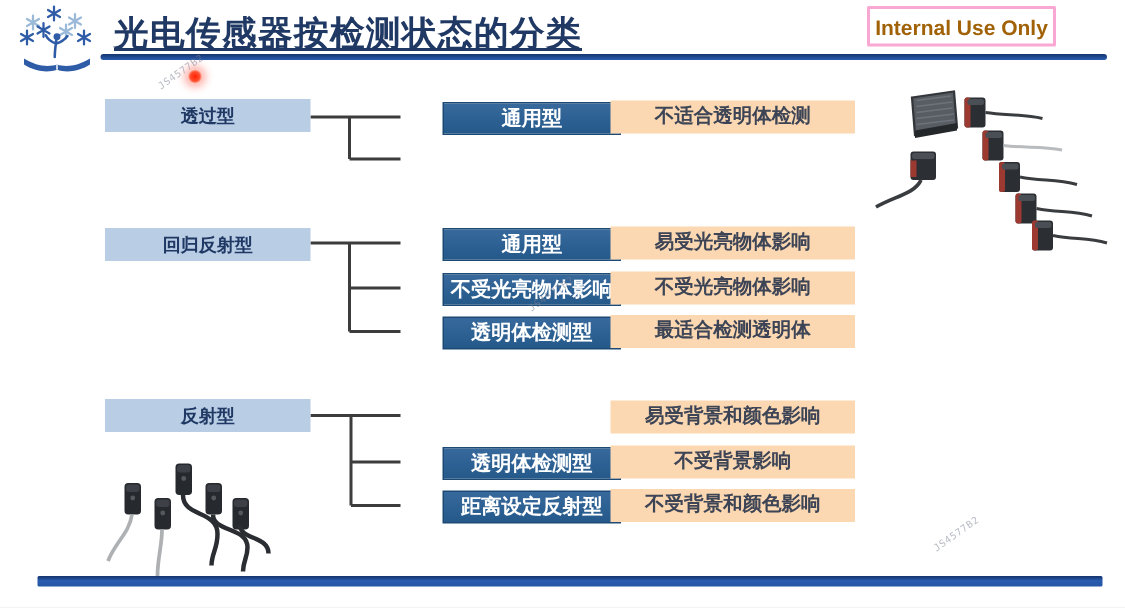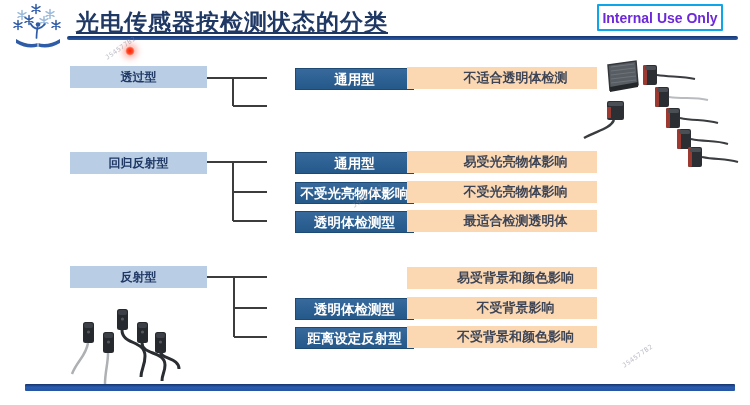--- a/index.html
+++ b/index.html
@@ -11,42 +11,42 @@
   .logo{position:absolute;left:12px;top:3px;width:52px;height:46px;}
   .title{
     position:absolute;left:76px;top:7px;margin:0;
     font-size:23px;font-weight:bold;color:#1f3864;letter-spacing:1px;white-space:nowrap;text-decoration:underline;
   }
   .title-underline{
     position:absolute;left:67px;top:36px;width:671px;height:4px;
     background:linear-gradient(180deg,#16366e,#2a5cb0);border-radius:2px;
   }
   .badge{
-    position:absolute;left:597px;top:4px;width:122px;height:23px;
-    border:2px solid #0ea5e9;background:#ffffff;color:#6d28d9;
+    position:absolute;left:578px;top:4px;width:122px;height:23px;
+    border:2px solid #f9a8d4;background:#ffffff;color:#a16207;
     font-family:"Liberation Sans",sans-serif;font-weight:bold;font-size:14px;
     display:flex;align-items:center;justify-content:center;border-radius:1px;
   }
   
   .cat{
     position:absolute;left:70px;width:137px;height:22px;line-height:22px;
     background:#b9cde4;color:#1f3864;font-weight:bold;font-size:12px;text-align:center;
   }
   #cat-1{top:66px}#cat-2{top:152px}#cat-3{top:266px}
   .tbox{
     position:absolute;left:267px;width:117px;height:20px;line-height:20px;
     background:linear-gradient(180deg,#38699c,#24598a);border:1px solid #1c4a74;
     color:#ffffff;font-weight:bold;font-size:13.5px;text-align:center;margin-left:28px;
   }
   #t-1-1{top:68px}#t-1-2{top:96px}
   #t-2-1{top:152px}#t-2-2{top:182px}#t-2-3{top:211px}
   #t-3-1{top:268px}#t-3-2{top:298px}#t-3-3{top:327px}
   .nbox{
     position:absolute;left:407px;width:163px;height:22px;line-height:22px;
-    background:#fbd8b2;color:#3c4456;font-weight:bold;font-size:13px;text-align:center;padding-left:27px;
+    background:#fbd8b2;color:#3c4456;font-weight:bold;font-size:13px;text-align:center;
   }
   #n-1-1{top:67px}
   #n-2-1{top:151px}#n-2-2{top:181px}#n-2-3{top:210px}
   #n-3-1{top:267px}#n-3-2{top:297px}#n-3-3{top:326px}
   .connectors{position:absolute;left:0;top:0;width:750px;height:405px;pointer-events:none;}
   
   .laser-dot{
     position:absolute;left:125px;top:46px;width:10px;height:10px;border-radius:50%;
     background:radial-gradient(circle,#ff2000 0%,#ff5030 45%,rgba(255,90,60,.25) 70%,rgba(255,90,60,0) 100%);
     box-shadow:0 0 6px 2px rgba(255,60,40,.45);

